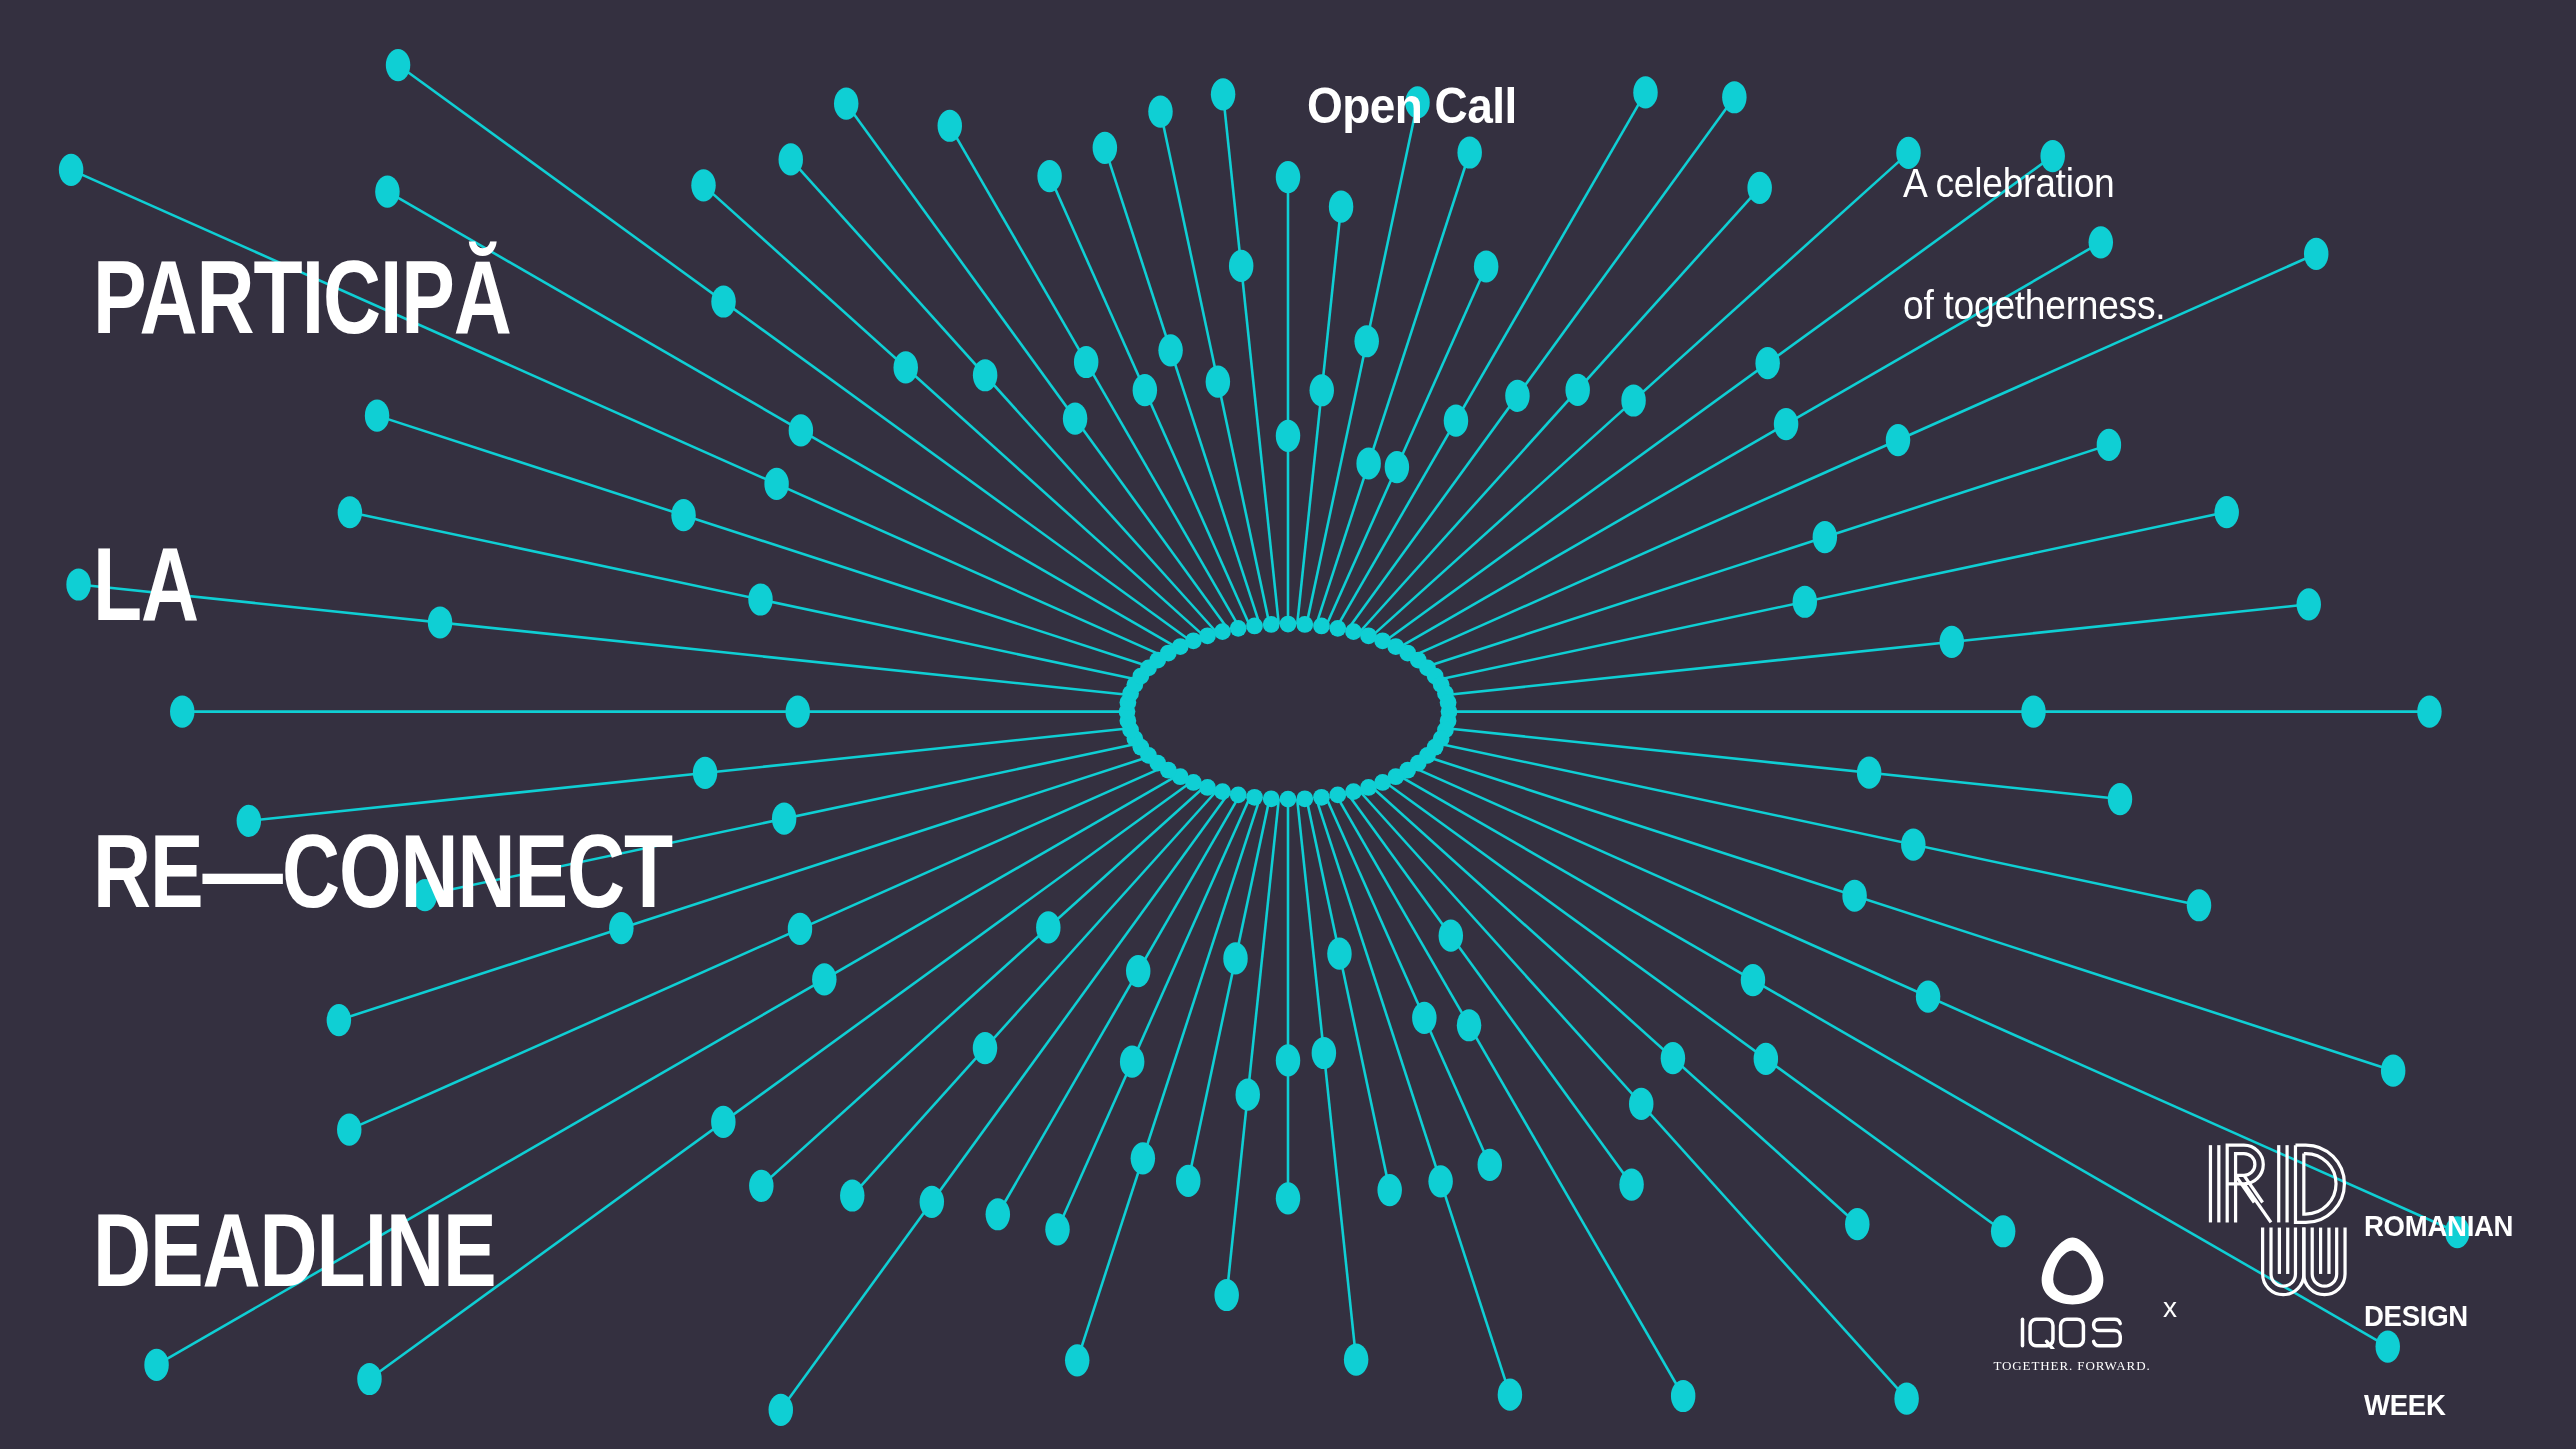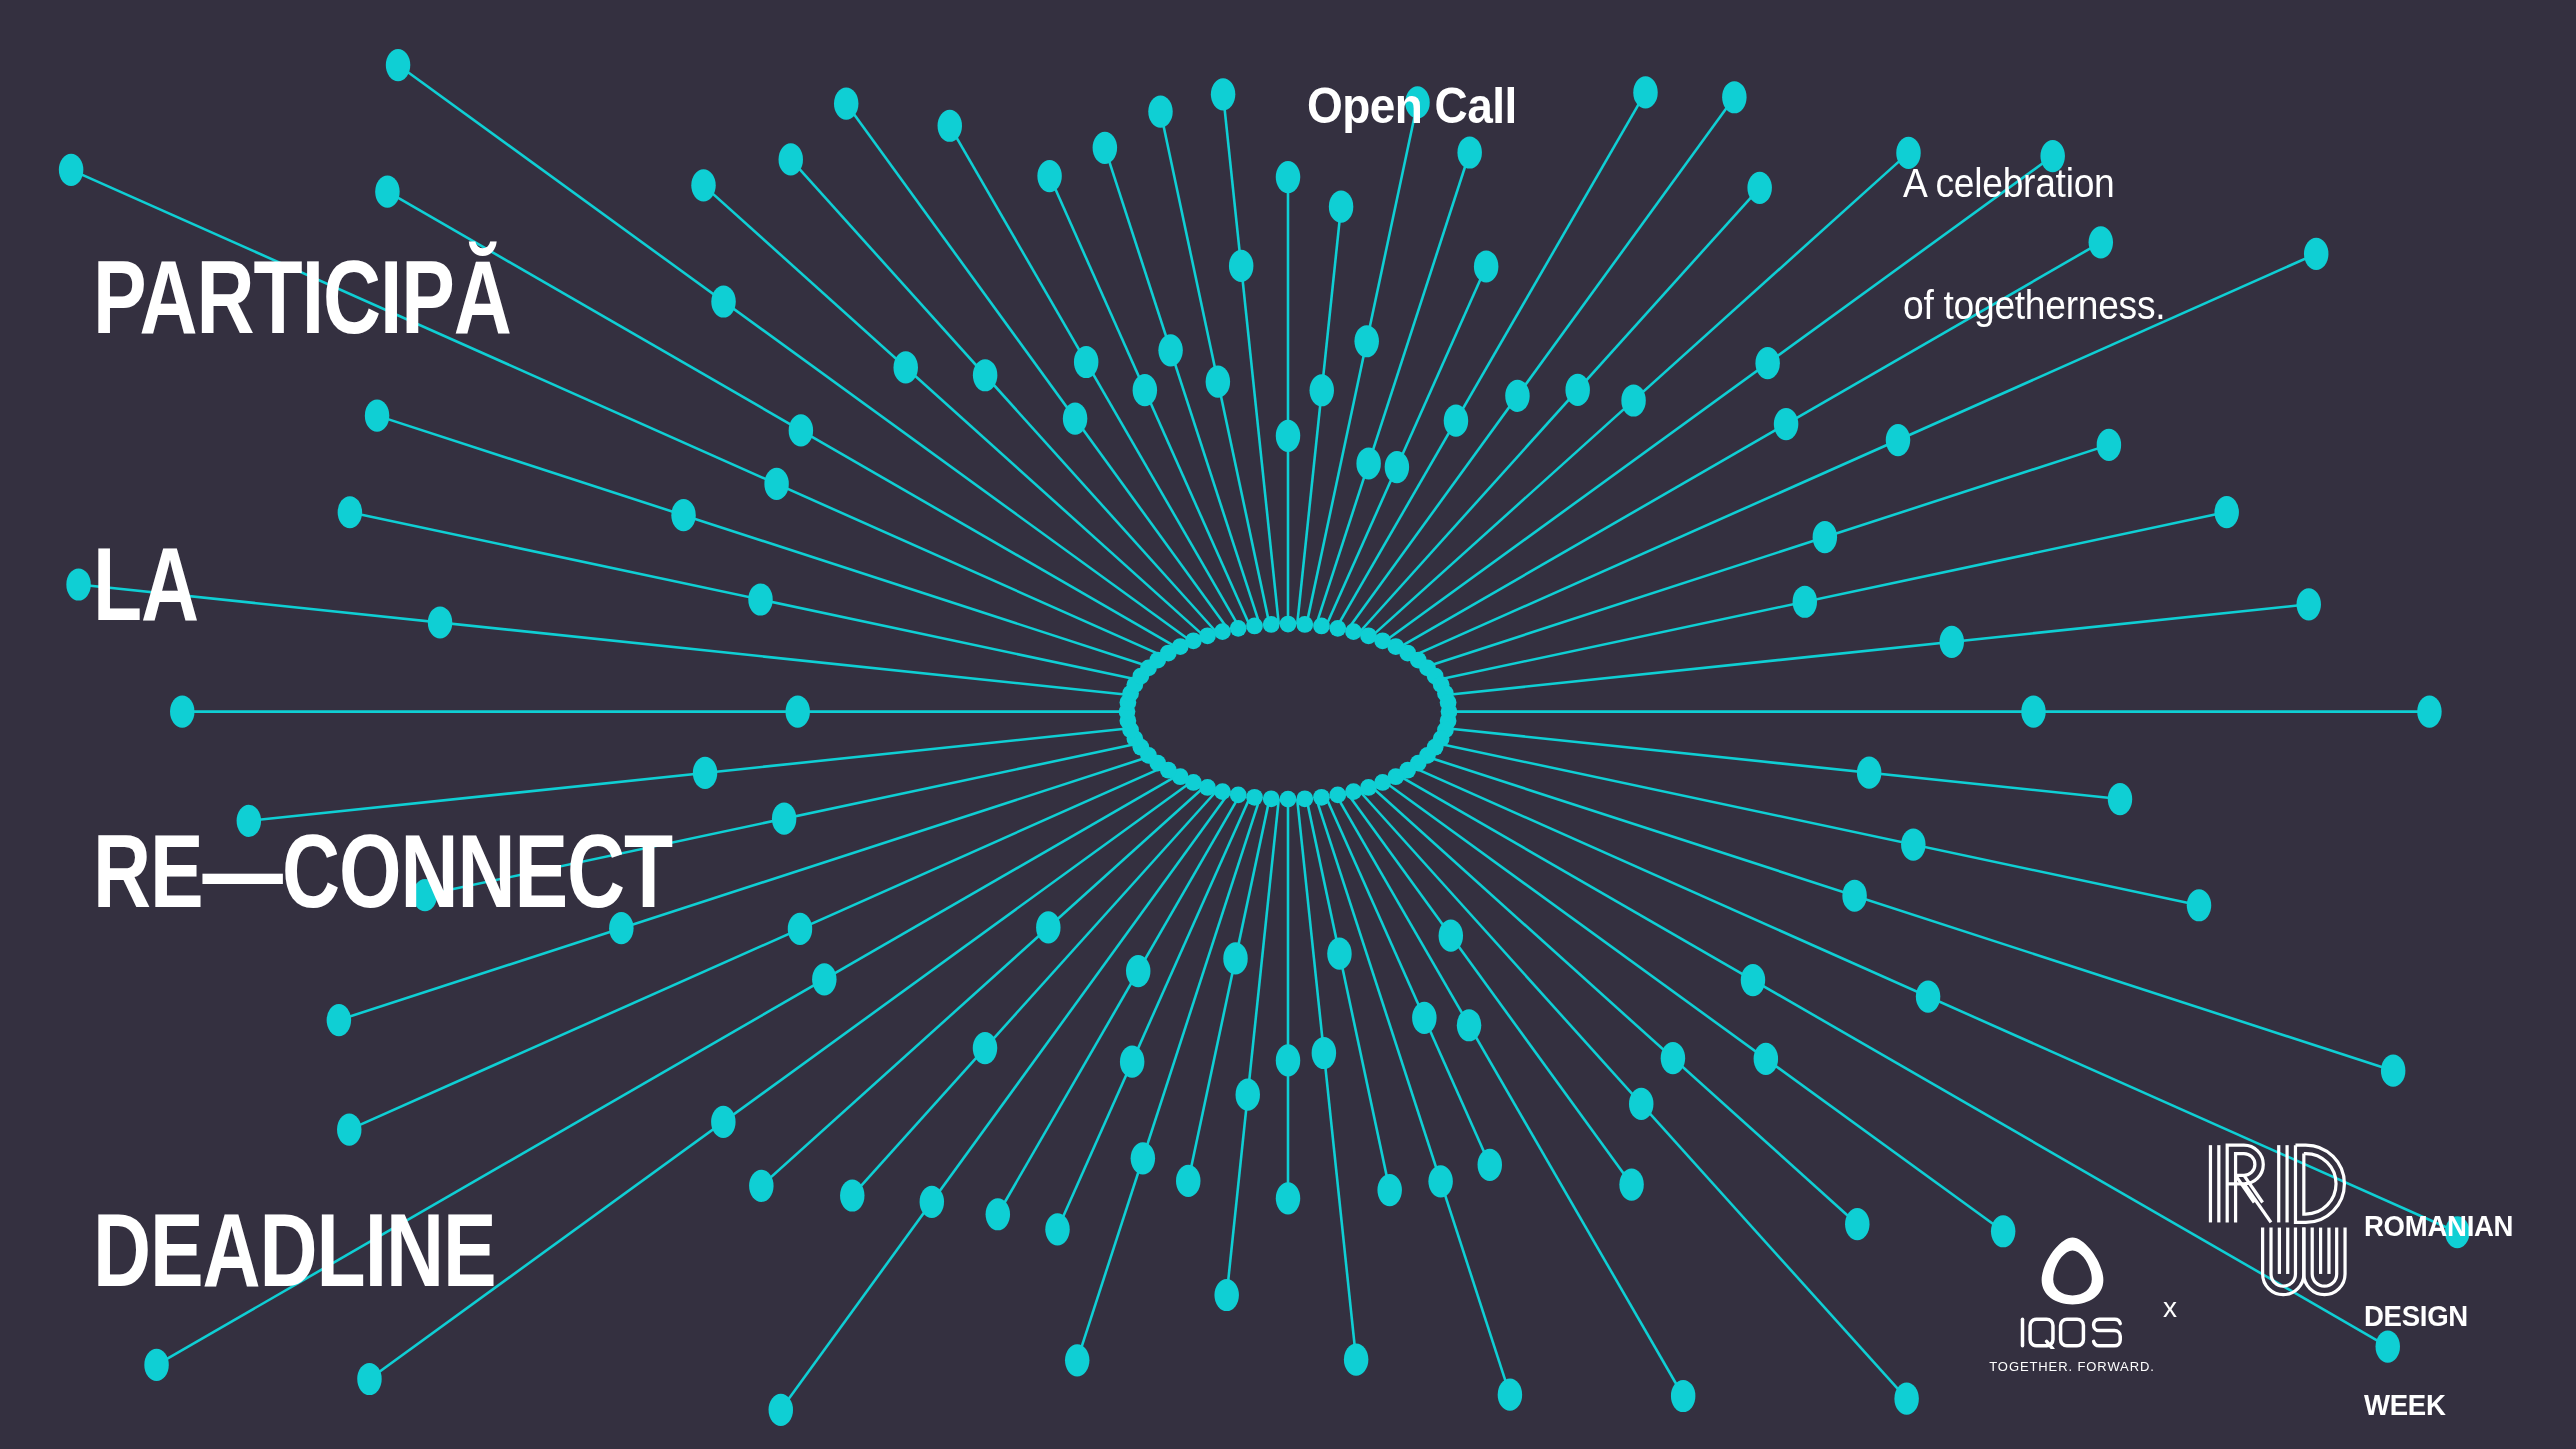--- a/index.html
+++ b/index.html
@@ -100,20 +100,21 @@
   }
   .iqos-mark{width:67px;height:72px;display:block;}
   .iqos-word{width:108px;height:33px;display:block;margin-top:9px;}
   .iqos-tag{
     color:#ffffff;
     font-size:13px;
     font-weight:400;
     letter-spacing:0.9px;
     margin-top:9.7px;
     white-space:pre;
+    font-family:Liberation Serif, serif;
   }
   .xmark{
     color:#ffffff;
     font-size:28px;
     font-weight:400;
     margin:0 27px 0 22px;
     line-height:1;
     transform:translateY(2.6px);
   }
   .rdw{display:flex;align-items:flex-start;gap:16.7px;}

